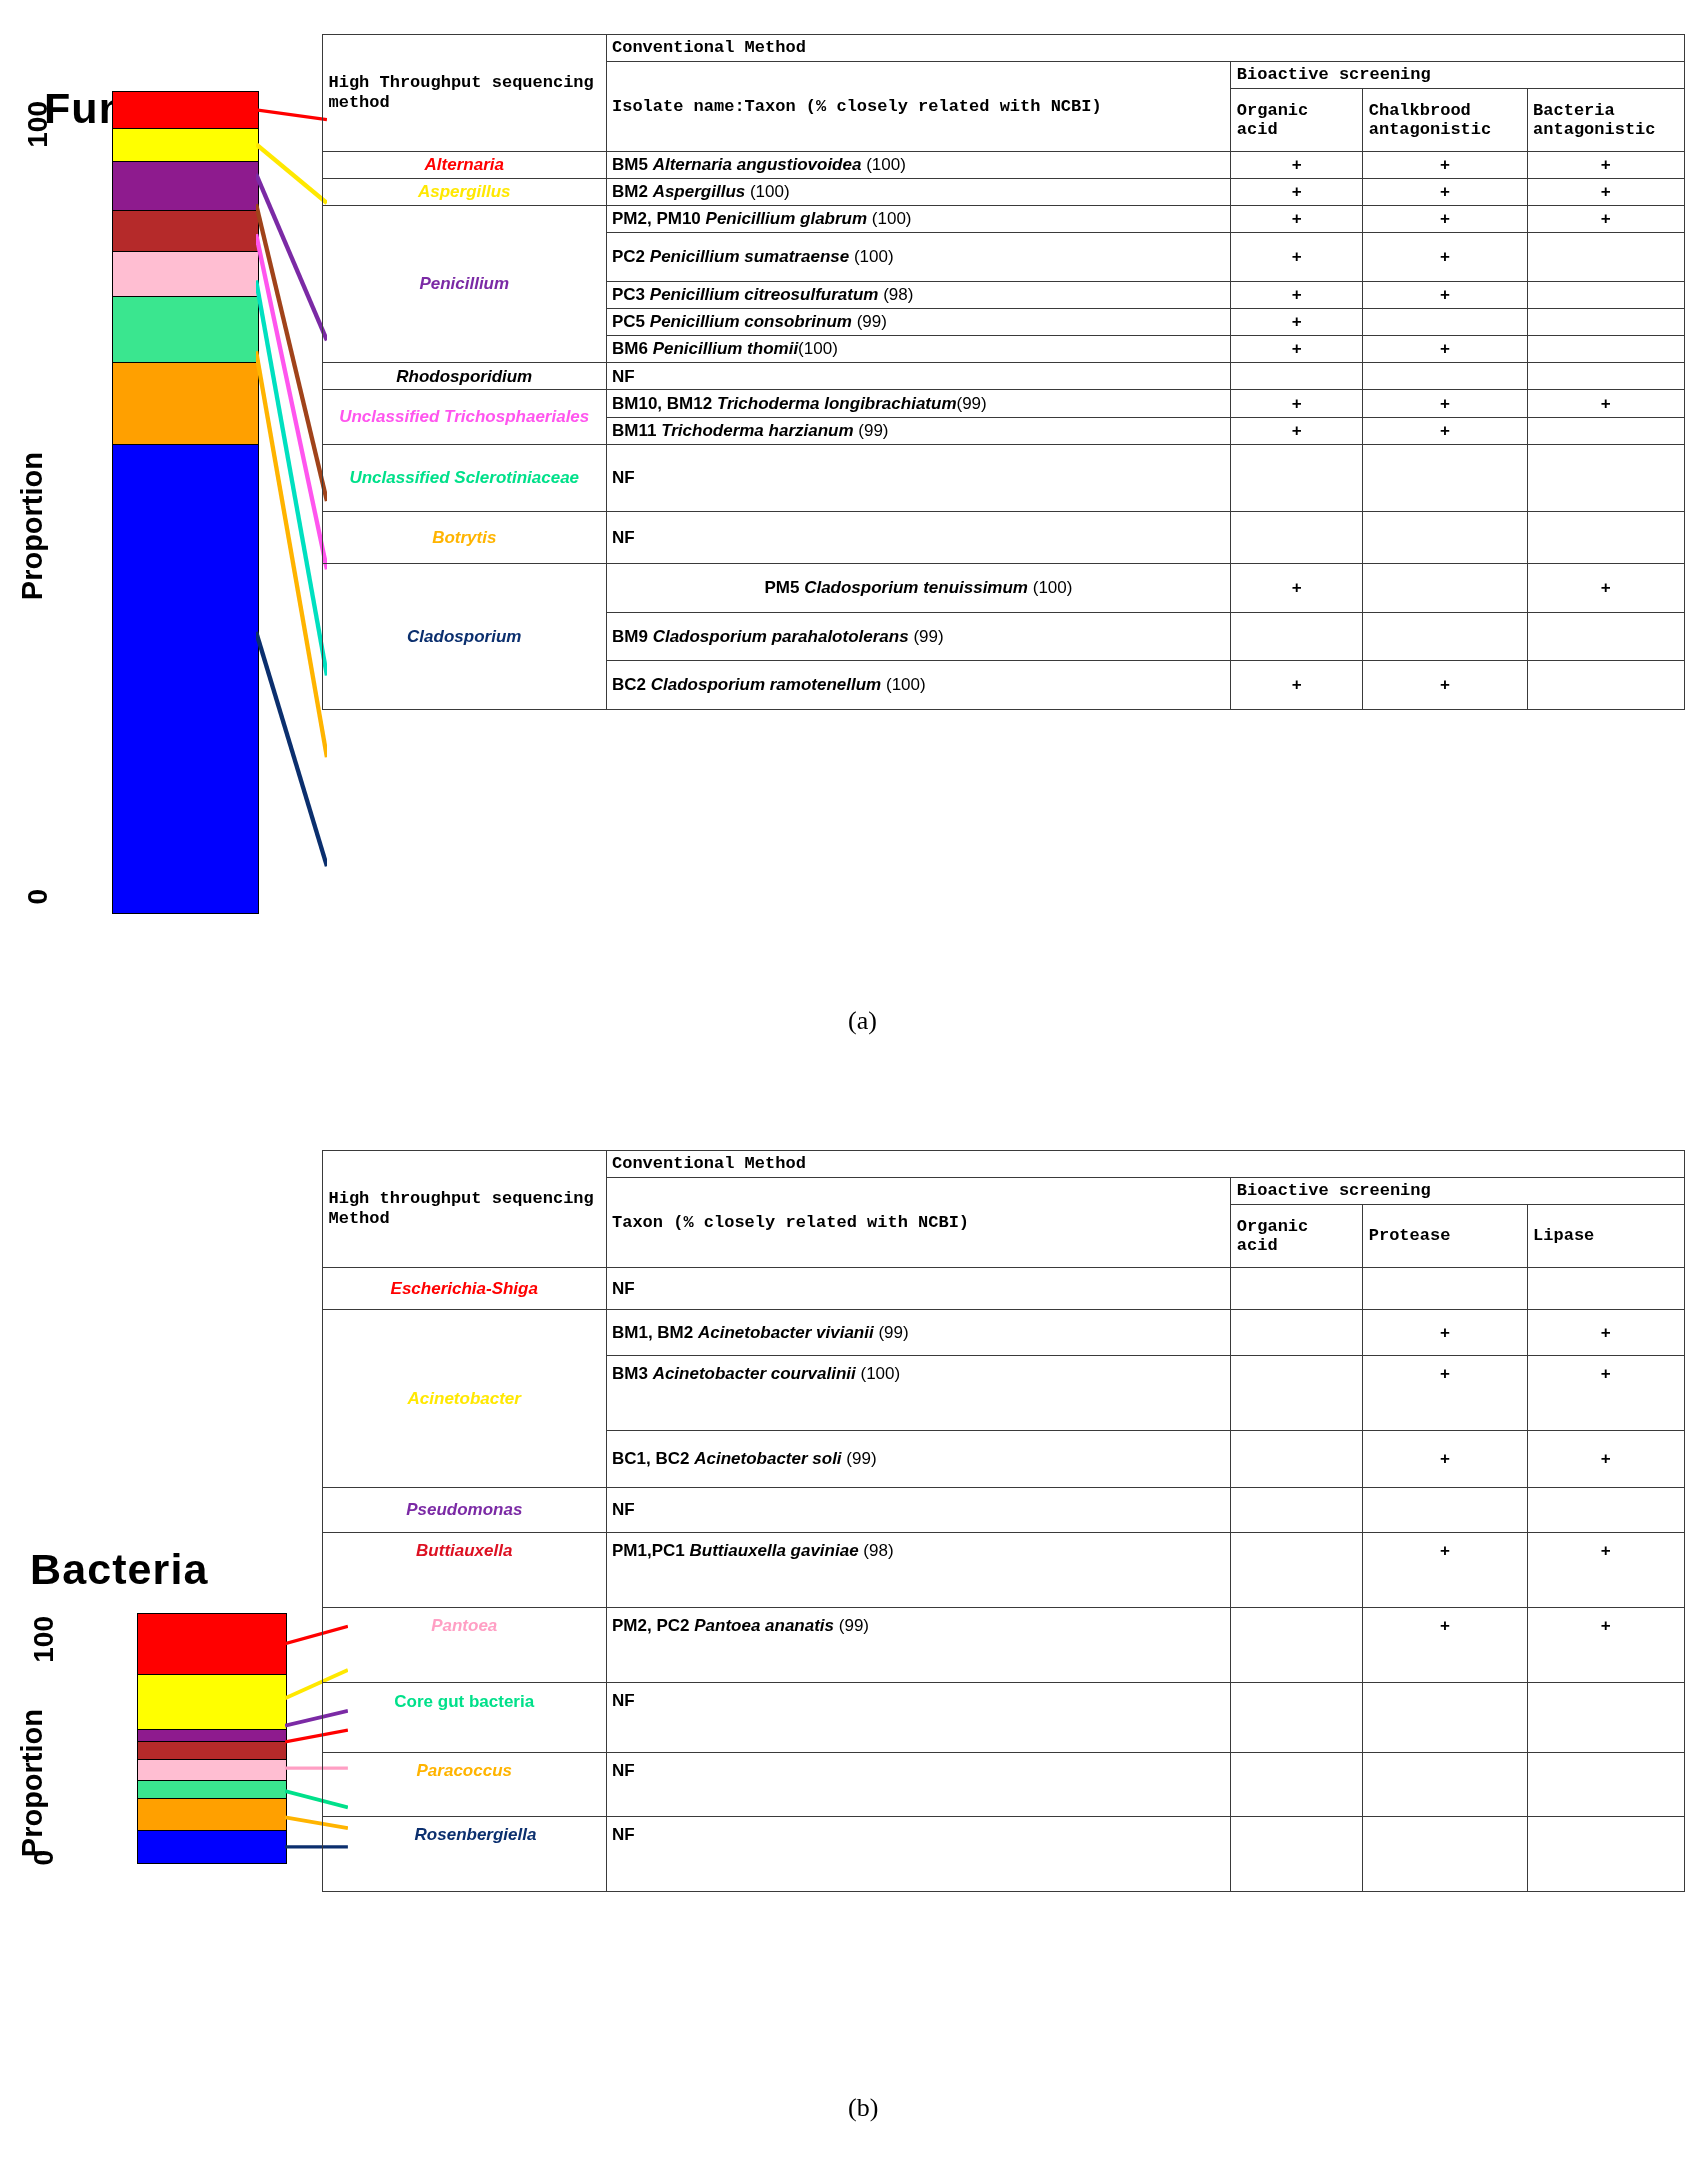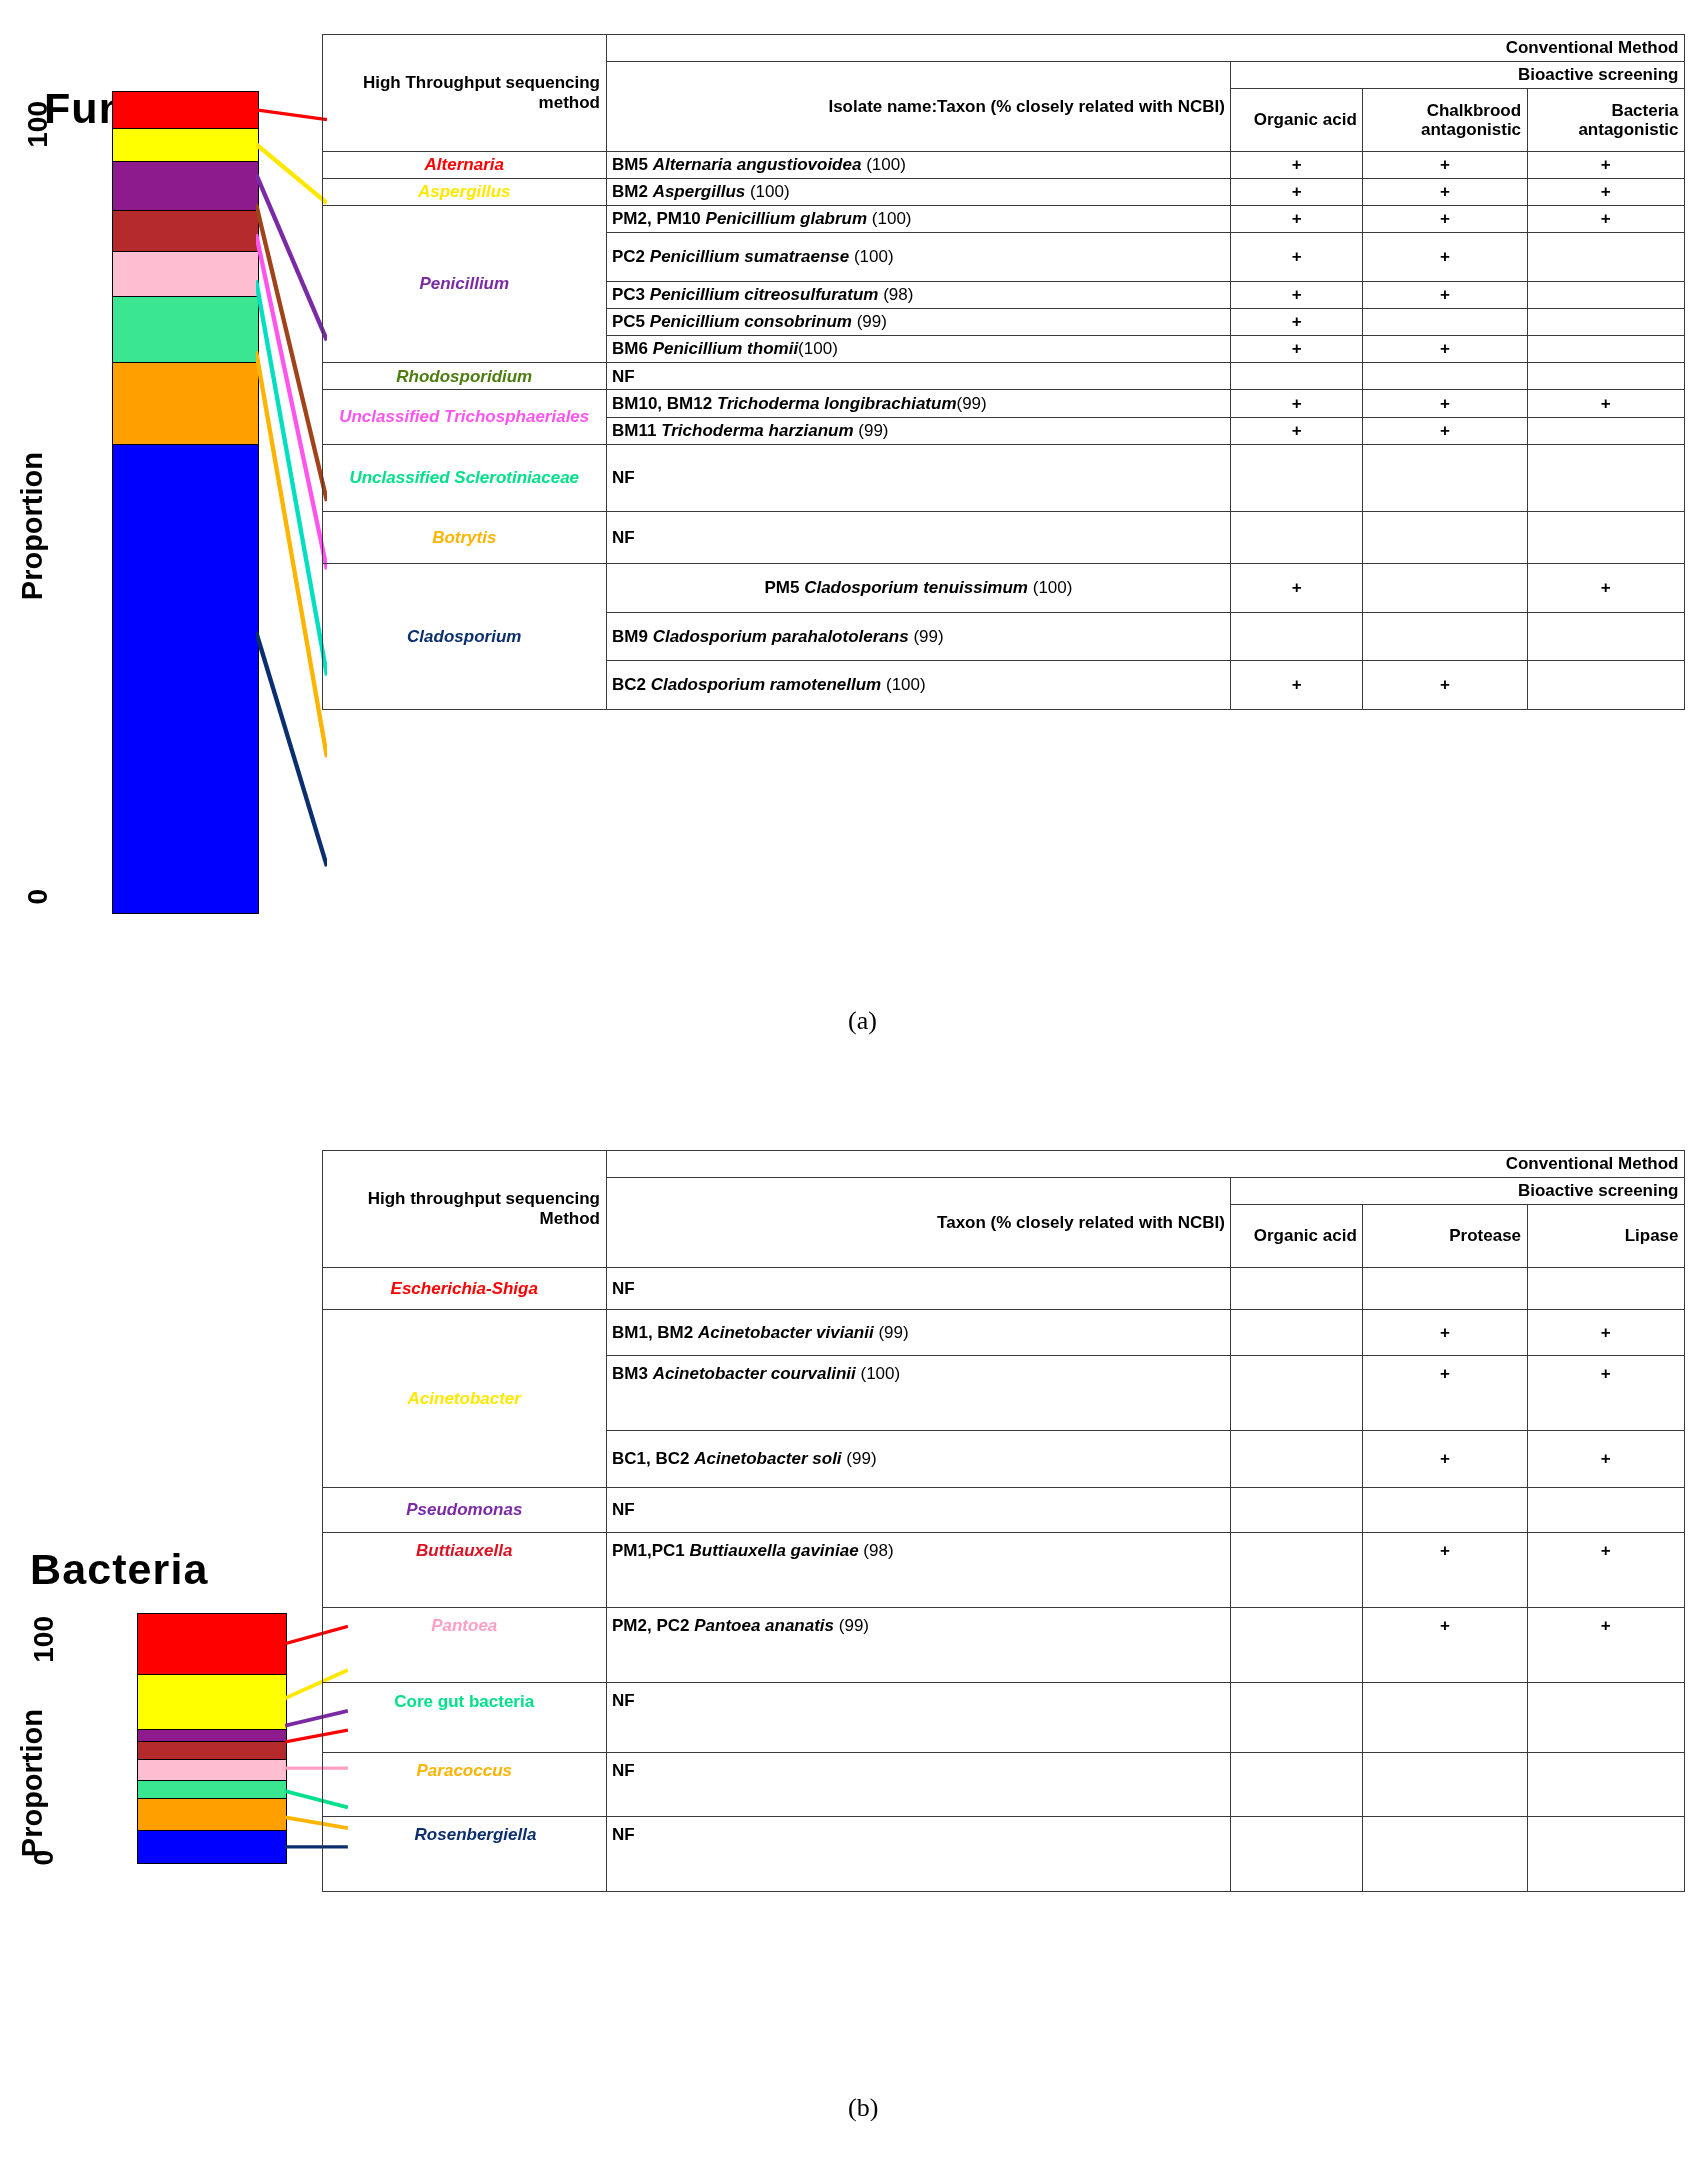--- a/index.html
+++ b/index.html
@@ -19,21 +19,21 @@
   .bar{position:absolute;border:1.6px solid #000;box-sizing:border-box;background:#fff;
        display:flex;flex-direction:column;}
   .seg{width:100%;border-bottom:1.6px solid #000;box-sizing:border-box;}
   .seg:last-child{border-bottom:none;}
   .connectors{position:absolute;pointer-events:none;}
 
   
   table.fig{border-collapse:collapse;position:absolute;table-layout:fixed;}
   table.fig td,table.fig th{border:1.1px solid #3a3a3a;padding:3.3px 5.5px;
       font-size:17px;line-height:1.15;vertical-align:middle;font-weight:bold;}
-  .hd{text-align:right;font-weight:bold;font-size:18px;}
+  .hd{text-align:left;font-weight:bold;font-size:18px;font-family:Liberation Mono, monospace;}
   .taxon{text-align:center;font-style:italic;font-weight:bold;font-size:18px;}
   .iso{text-align:left;font-weight:bold;font-size:17.4px;}
   .iso i{font-style:italic;}
   .iso .pct{font-weight:normal;}
   .plus{text-align:center;font-weight:bold;font-size:21px;}
   .caption{position:absolute;font-size:26px;font-family:"Liberation Serif",serif;}
 </style>
 </head>
 <body>
 
@@ -131,21 +131,21 @@
         <td class="plus"></td>
         <td class="plus"></td>
       </tr>
       <tr>
         <td class="iso"><span>BM6</span> <i>Penicillium thomii</i><span class="pct">(100)</span></td>
         <td class="plus">+</td>
         <td class="plus">+</td>
         <td class="plus"></td>
       </tr>
       <tr>
-        <td class="taxon" style="color:#4d7c0f;">Rhodosporidium</td>
+        <td class="taxon" style="color:#000000;">Rhodosporidium</td>
         <td class="iso"><span>NF</span></td>
         <td class="plus"></td>
         <td class="plus"></td>
         <td class="plus"></td>
       </tr>
       <tr>
         <td class="taxon" rowspan="2" style="color:#ff55ee;white-space:pre-line;margin-left:36px;">Unclassified Trichosphaeriales</td>
         <td class="iso"><span>BM10, BM12</span> <i>Trichoderma longibrachiatum</i><span class="pct">(99)</span></td>
         <td class="plus">+</td>
         <td class="plus">+</td>

